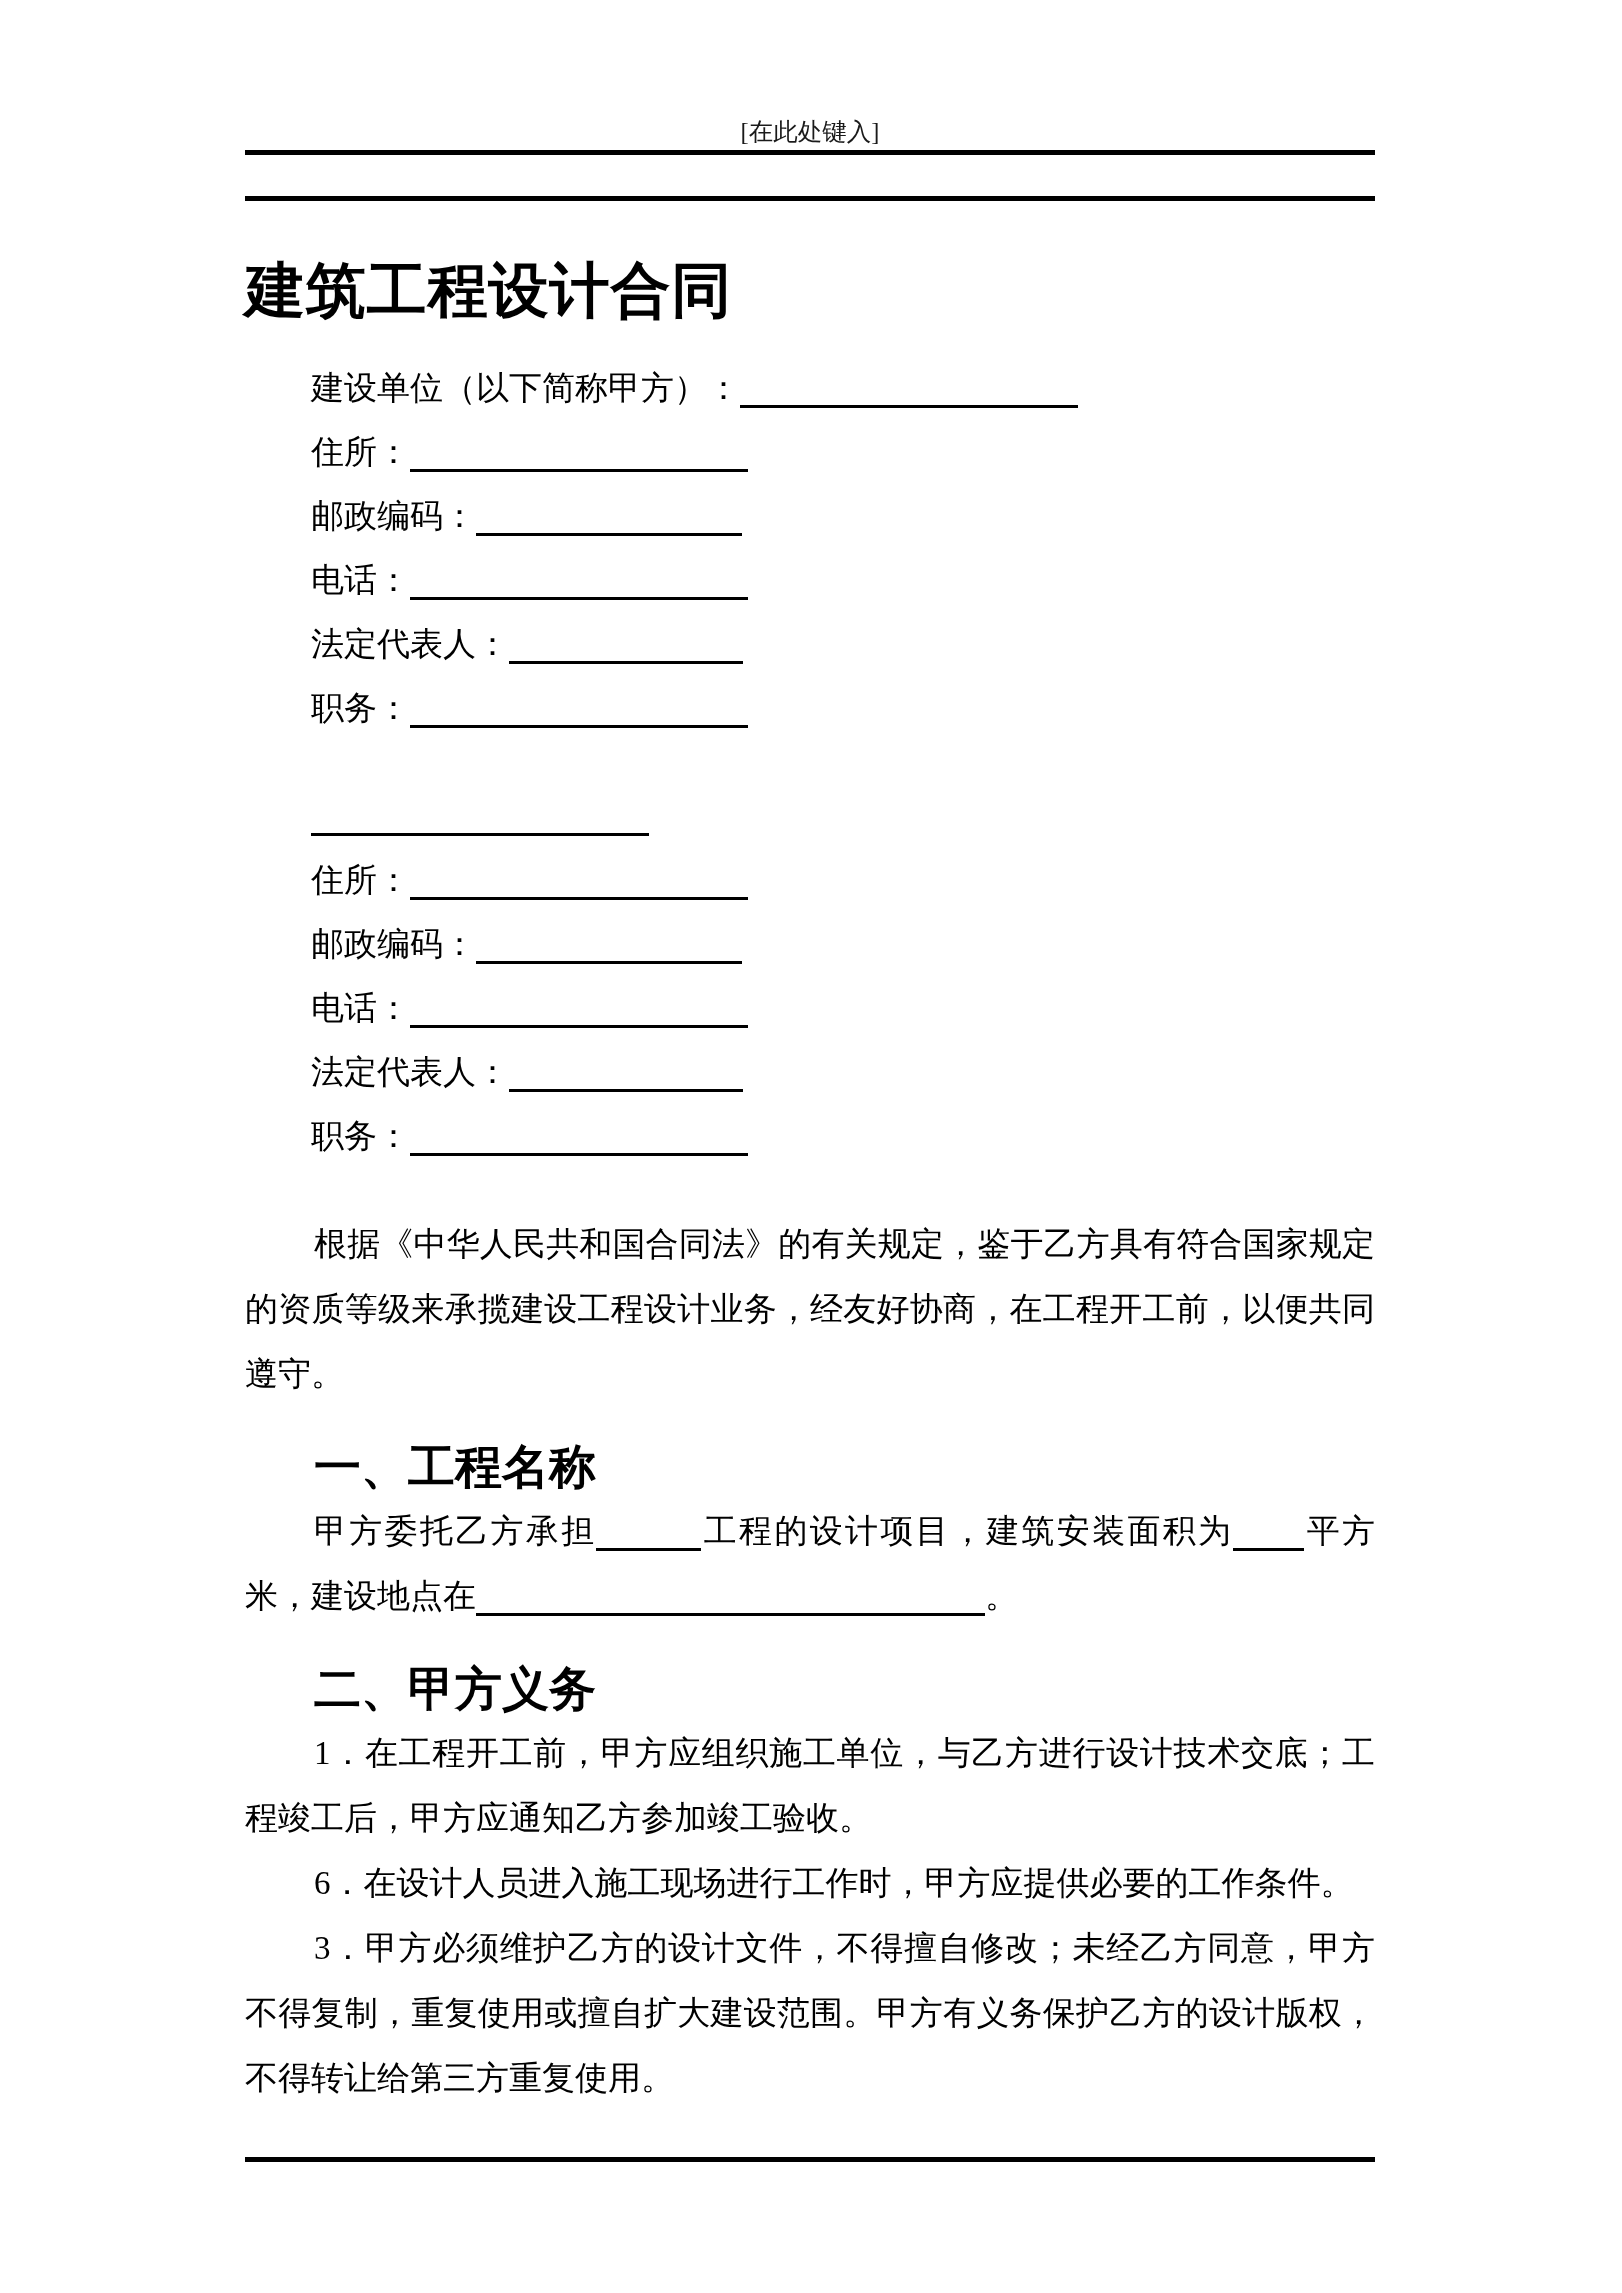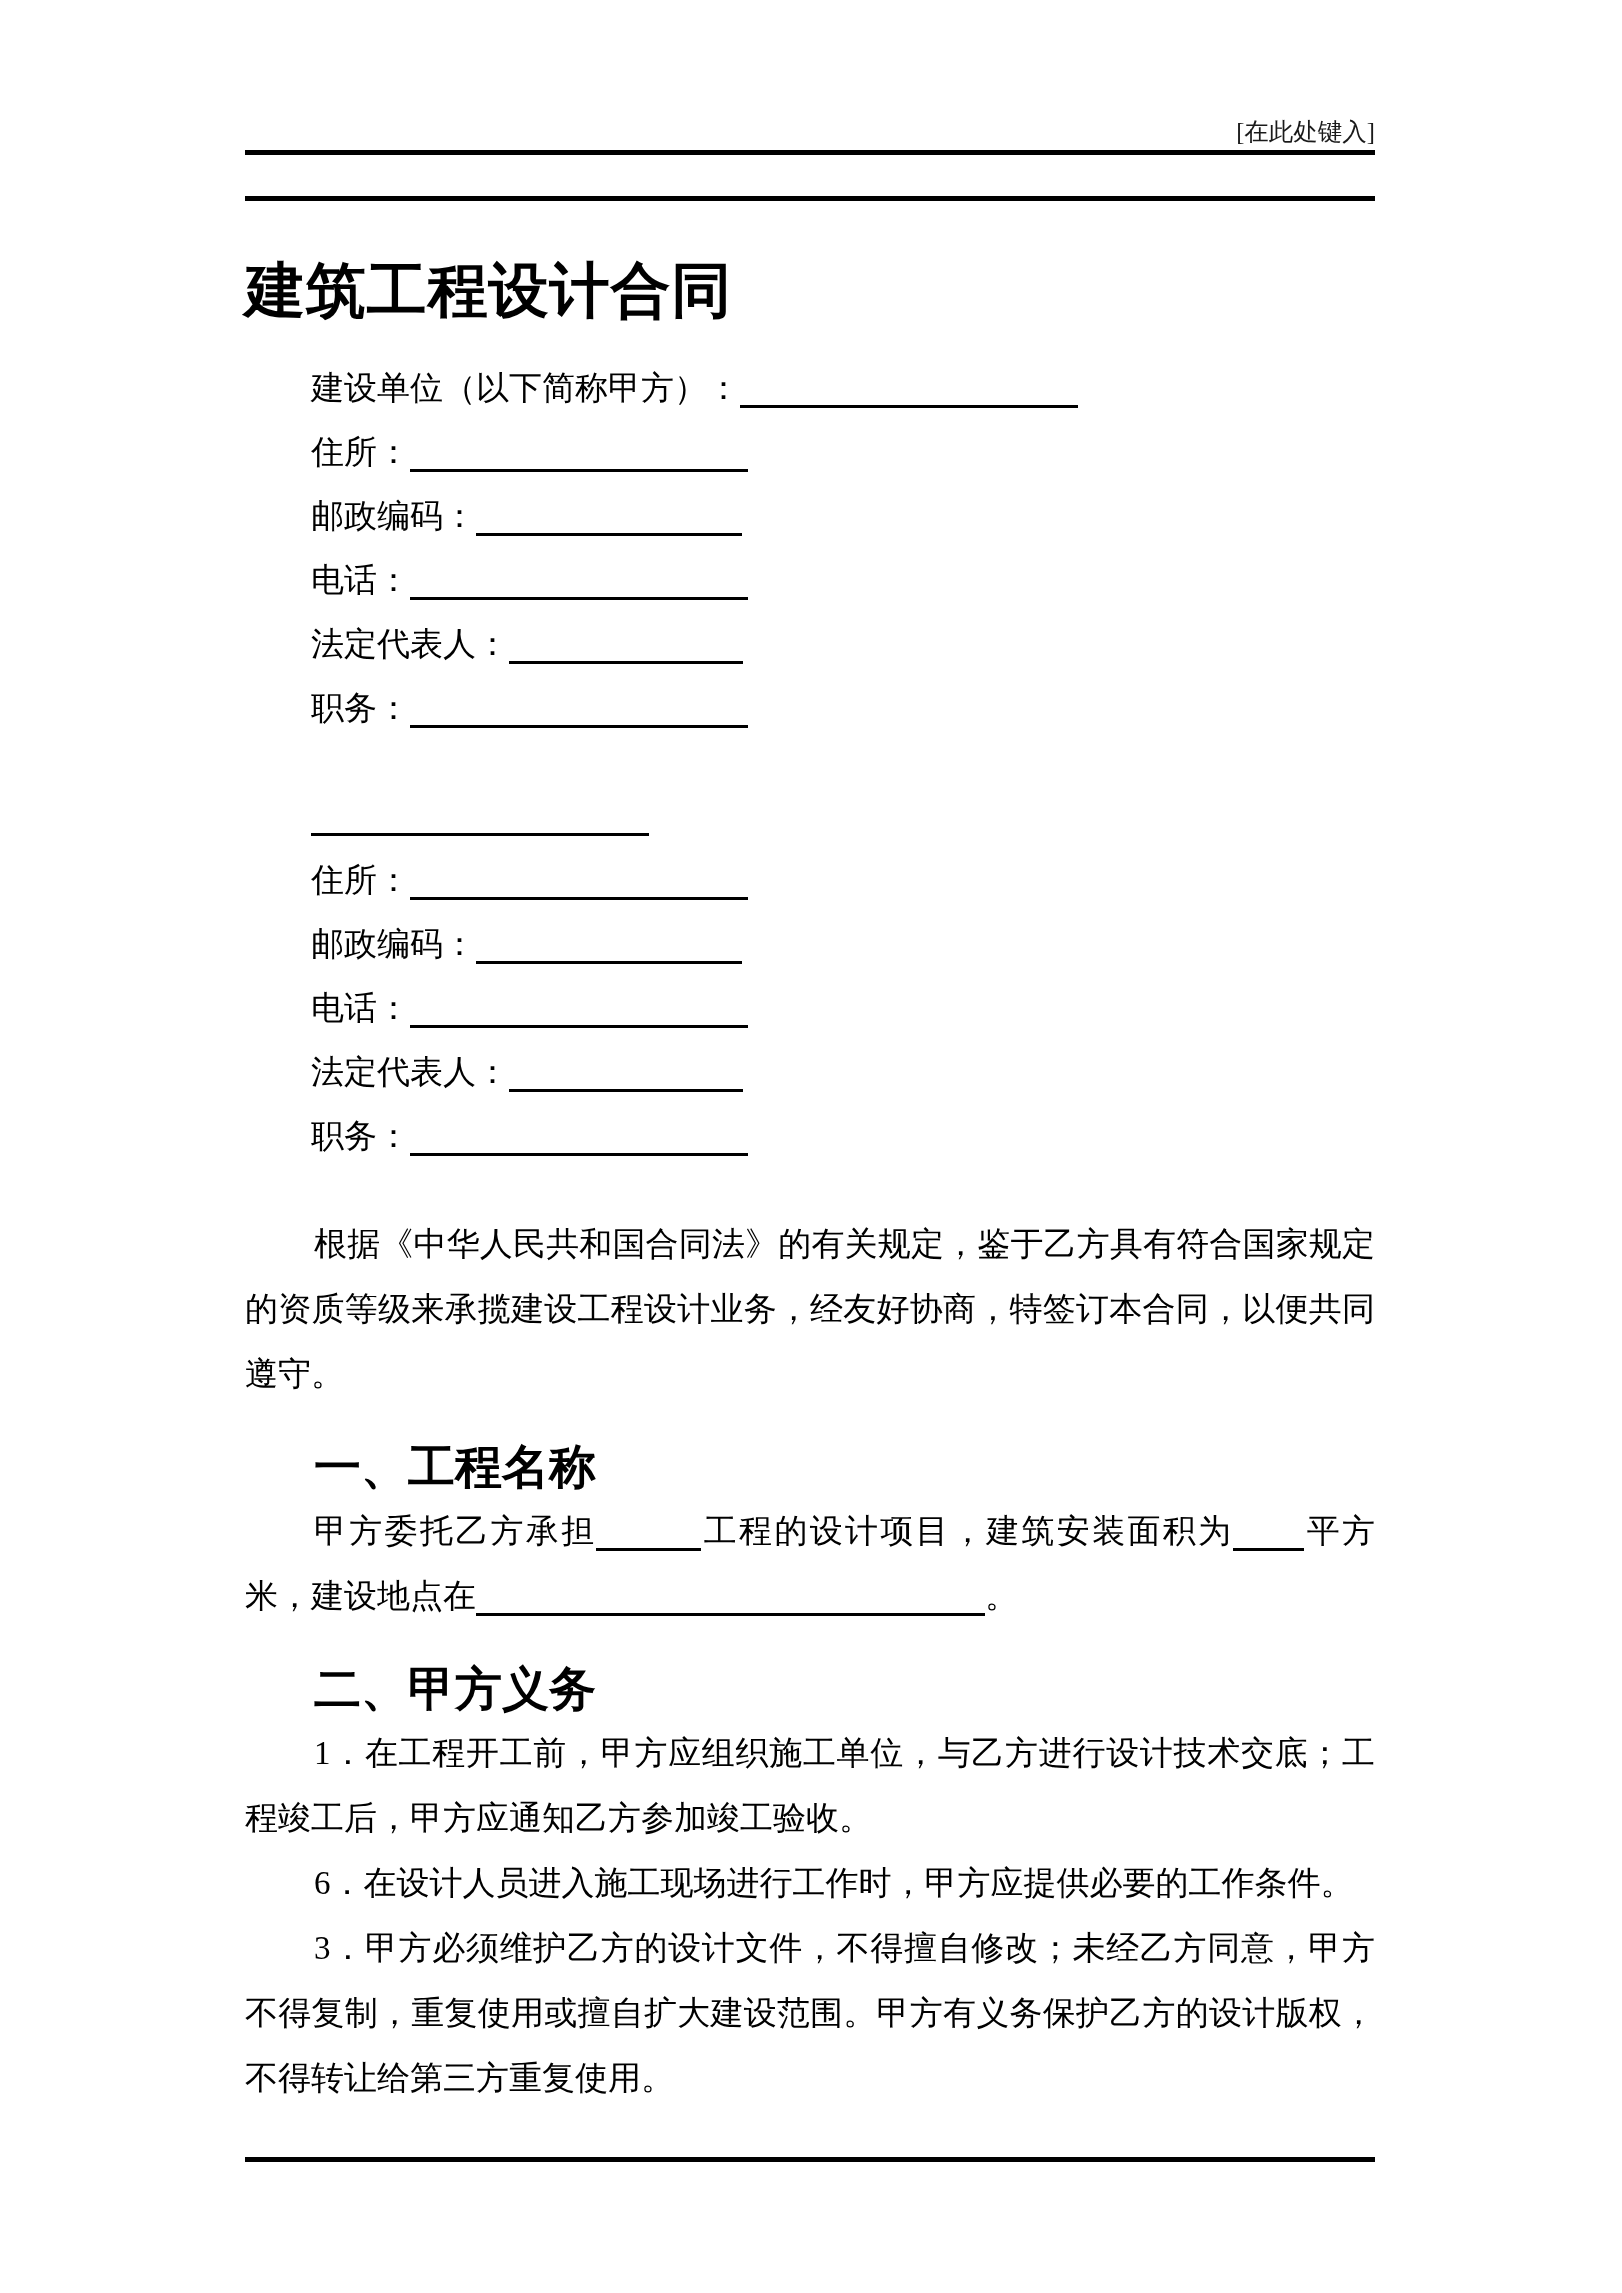--- a/index.html
+++ b/index.html
@@ -6,21 +6,21 @@
   .page {
     position:relative; width:1623px; height:2294px; background:#fff;
     overflow:hidden; color:#000;
     font-family:"Liberation Serif","DejaVu Serif",serif;
     font-size:33px;
   }
   
   .hdr { position:absolute; left:245px; width:1130px; top:0; }
   .hdr-text {
     position:absolute; top:116px; left:0; width:100%;
-    text-align:right; font-size:24.5px; line-height:31px; color:#1a1a1a;
+    text-align:center; font-size:24.5px; line-height:31px; color:#1a1a1a;
   }
   .rule { position:absolute; left:0; width:100%; height:4.5px; background:#000; }
   .rule-1 { top:150px; }
   .rule-2 { top:196px; }
   
   .ftr-rule { position:absolute; left:245px; width:1130px; top:2157px; height:4.5px; background:#000; }
   .ftr-text {
     position:absolute; left:245px; width:1130px; top:2173px;
     text-align:center; font-size:24.5px; line-height:31px;
   }
@@ -76,21 +76,21 @@
 
     <div class="fields fields-b" id="party-b-fields">
         <div class="field-row"><span class="blank" style="width: 338px;"></span></div>
         <div class="field-row"><span>住所：</span><span class="blank" style="width: 338px;"></span></div>
         <div class="field-row"><span>邮政编码：</span><span class="blank" style="width: 266px;"></span></div>
         <div class="field-row"><span>电话：</span><span class="blank" style="width: 338px;"></span></div>
         <div class="field-row"><span>法定代表人：</span><span class="blank" style="width: 234px;"></span></div>
         <div class="field-row"><span>职务：</span><span class="blank" style="width: 338px;"></span></div>
       </div>
 
-    <p class="para preamble">根据《中华人民共和国合同法》的有关规定，鉴于乙方具有符合国家规定的资质等级来承揽建设工程设计业务，经友好协商，特签订本合同，以便共同遵守。</p>
+    <p class="para preamble">根据《中华人民共和国合同法》的有关规定，鉴于乙方具有符合国家规定的资质等级来承揽建设工程设计业务，经友好协商，在工程开工前，以便共同遵守。</p>
 
     <h2 class="sec-heading">一、工程名称</h2>
     <p class="para" id="s1-para">甲方委托乙方承担<span class="blank" style="width: 105px;"></span>工程的设计项目，建筑安装面积为<span class="blank" style="width: 71px;"></span>平方米，建设地点在<span class="blank" style="width: 509px;"></span>。</p>
 
     <h2 class="sec-heading">二、甲方义务</h2>
     <div id="s2-items">
         <p class="para">1．在工程开工前，甲方应组织施工单位，与乙方进行设计技术交底；工程竣工后，甲方应通知乙方参加竣工验收。</p>
         <p class="para">6．在设计人员进入施工现场进行工作时，甲方应提供必要的工作条件。</p>
         <p class="para">3．甲方必须维护乙方的设计文件，不得擅自修改；未经乙方同意，甲方不得复制，重复使用或擅自扩大建设范围。甲方有义务保护乙方的设计版权，不得转让给第三方重复使用。</p>
       </div>

